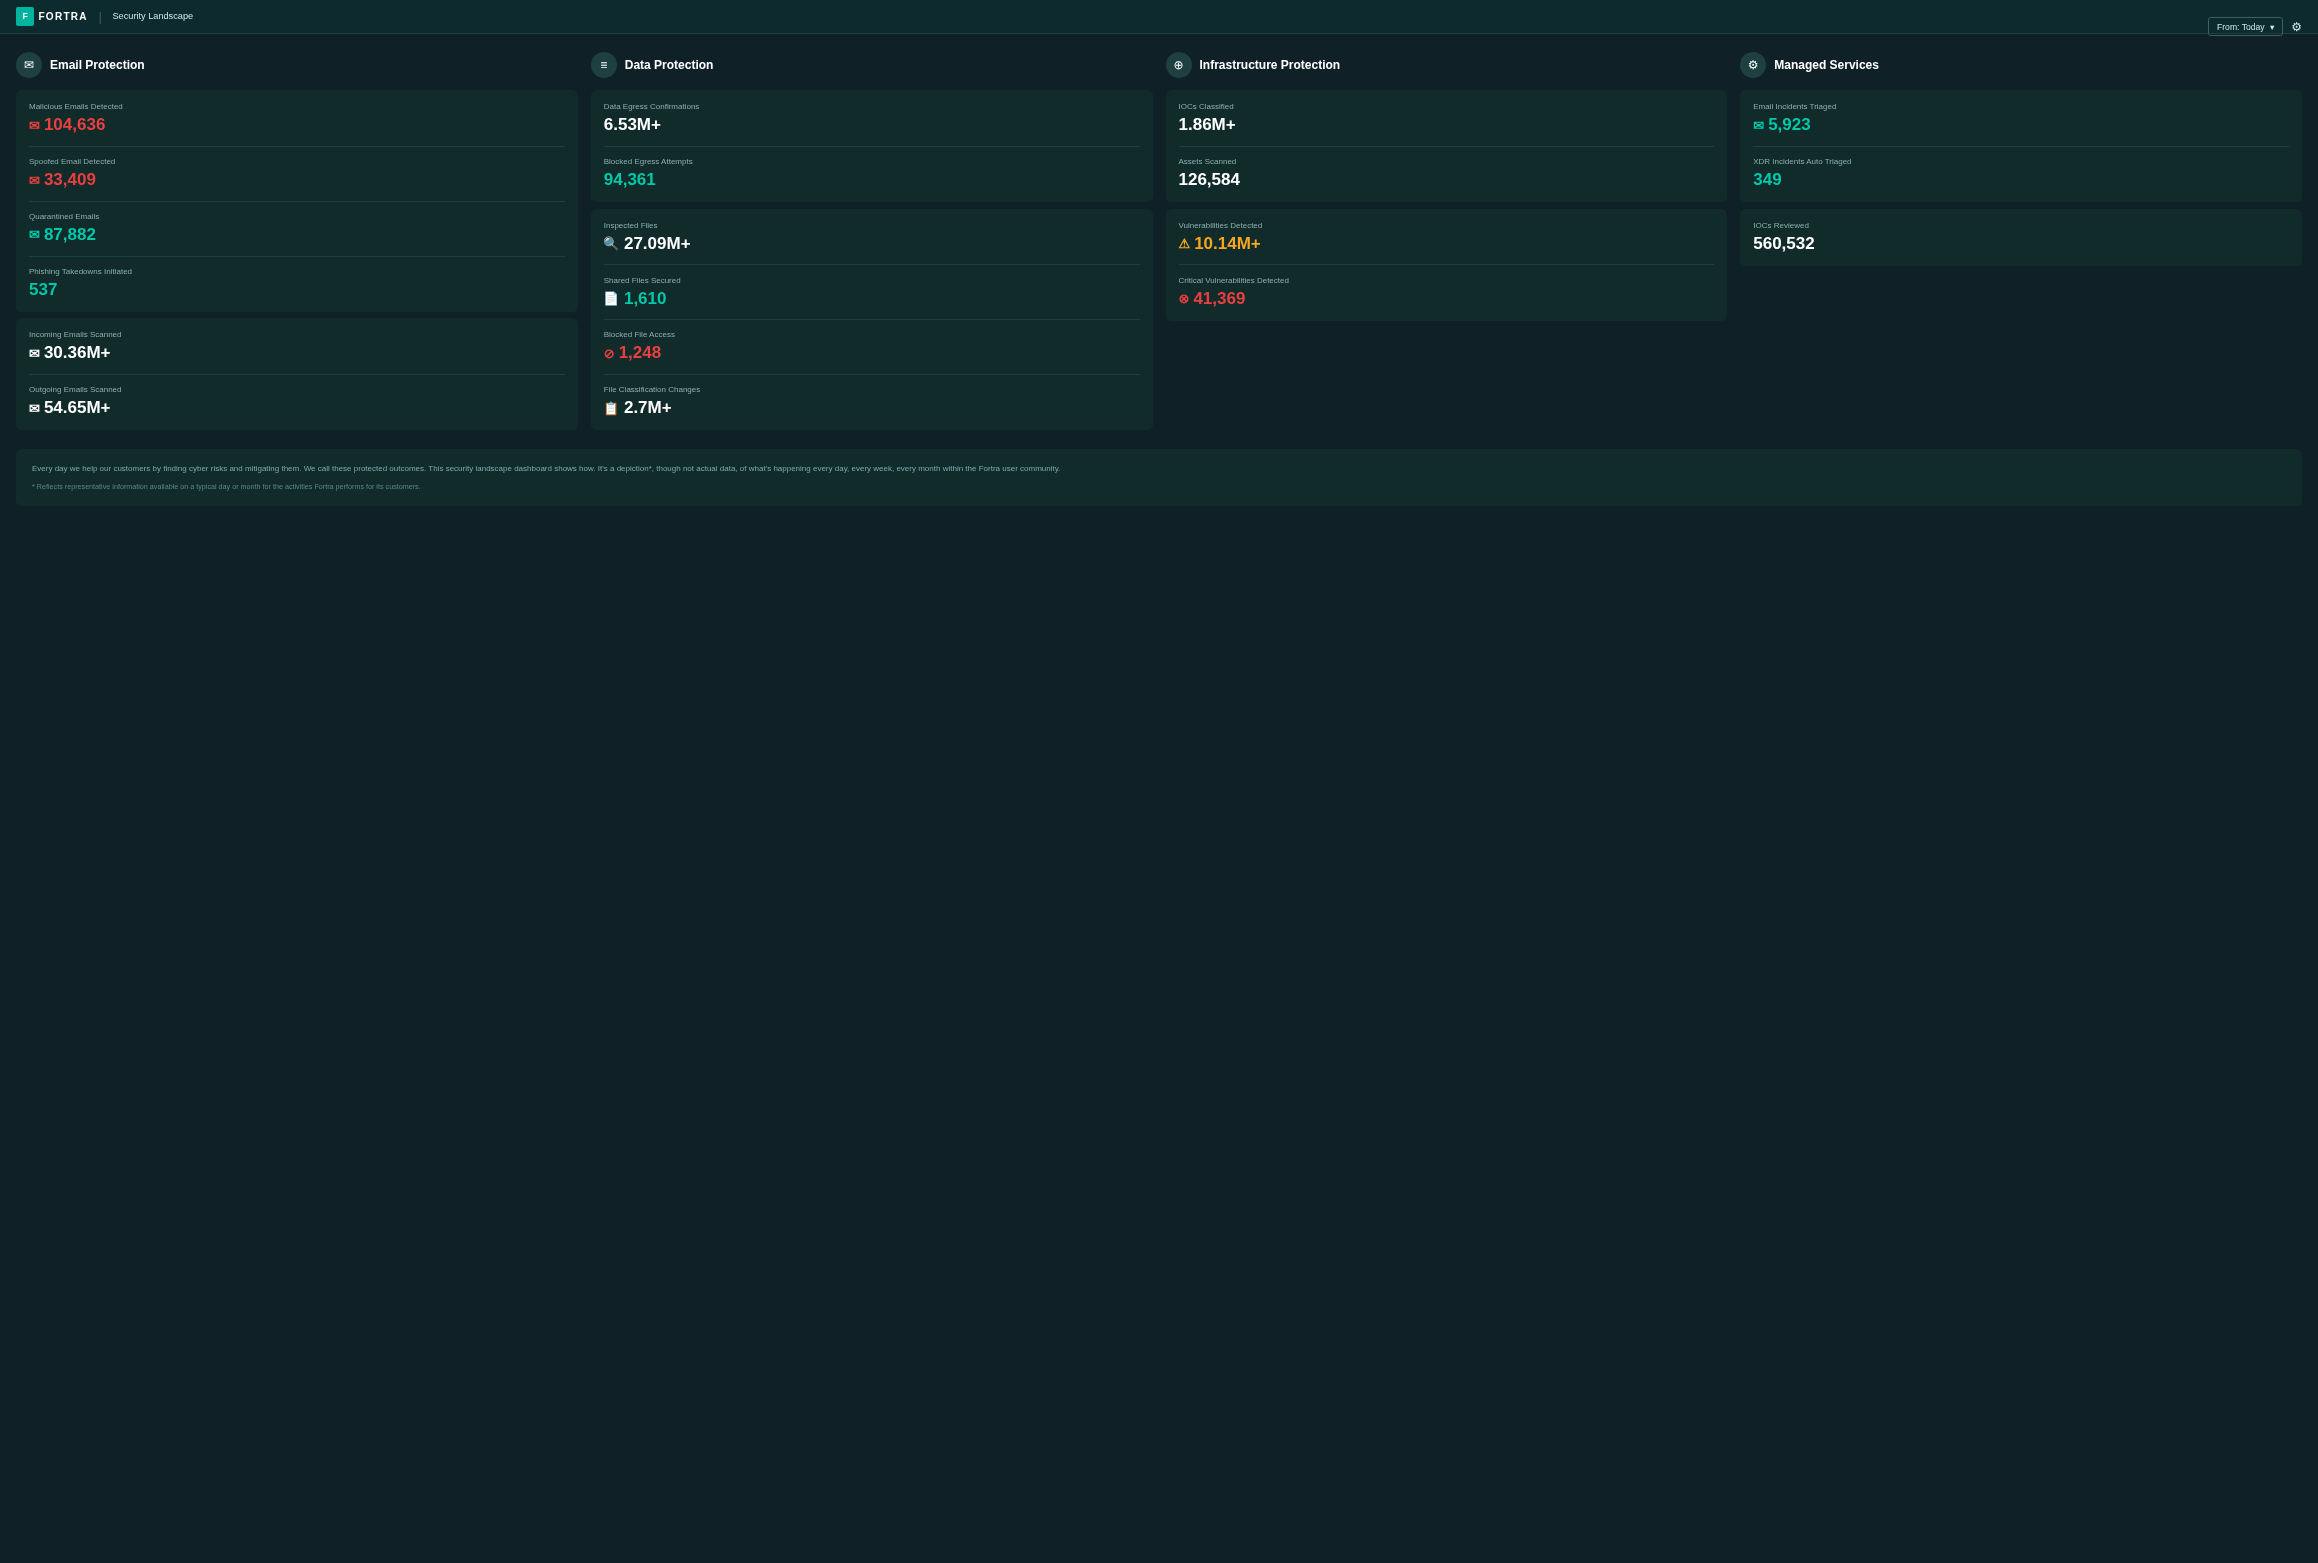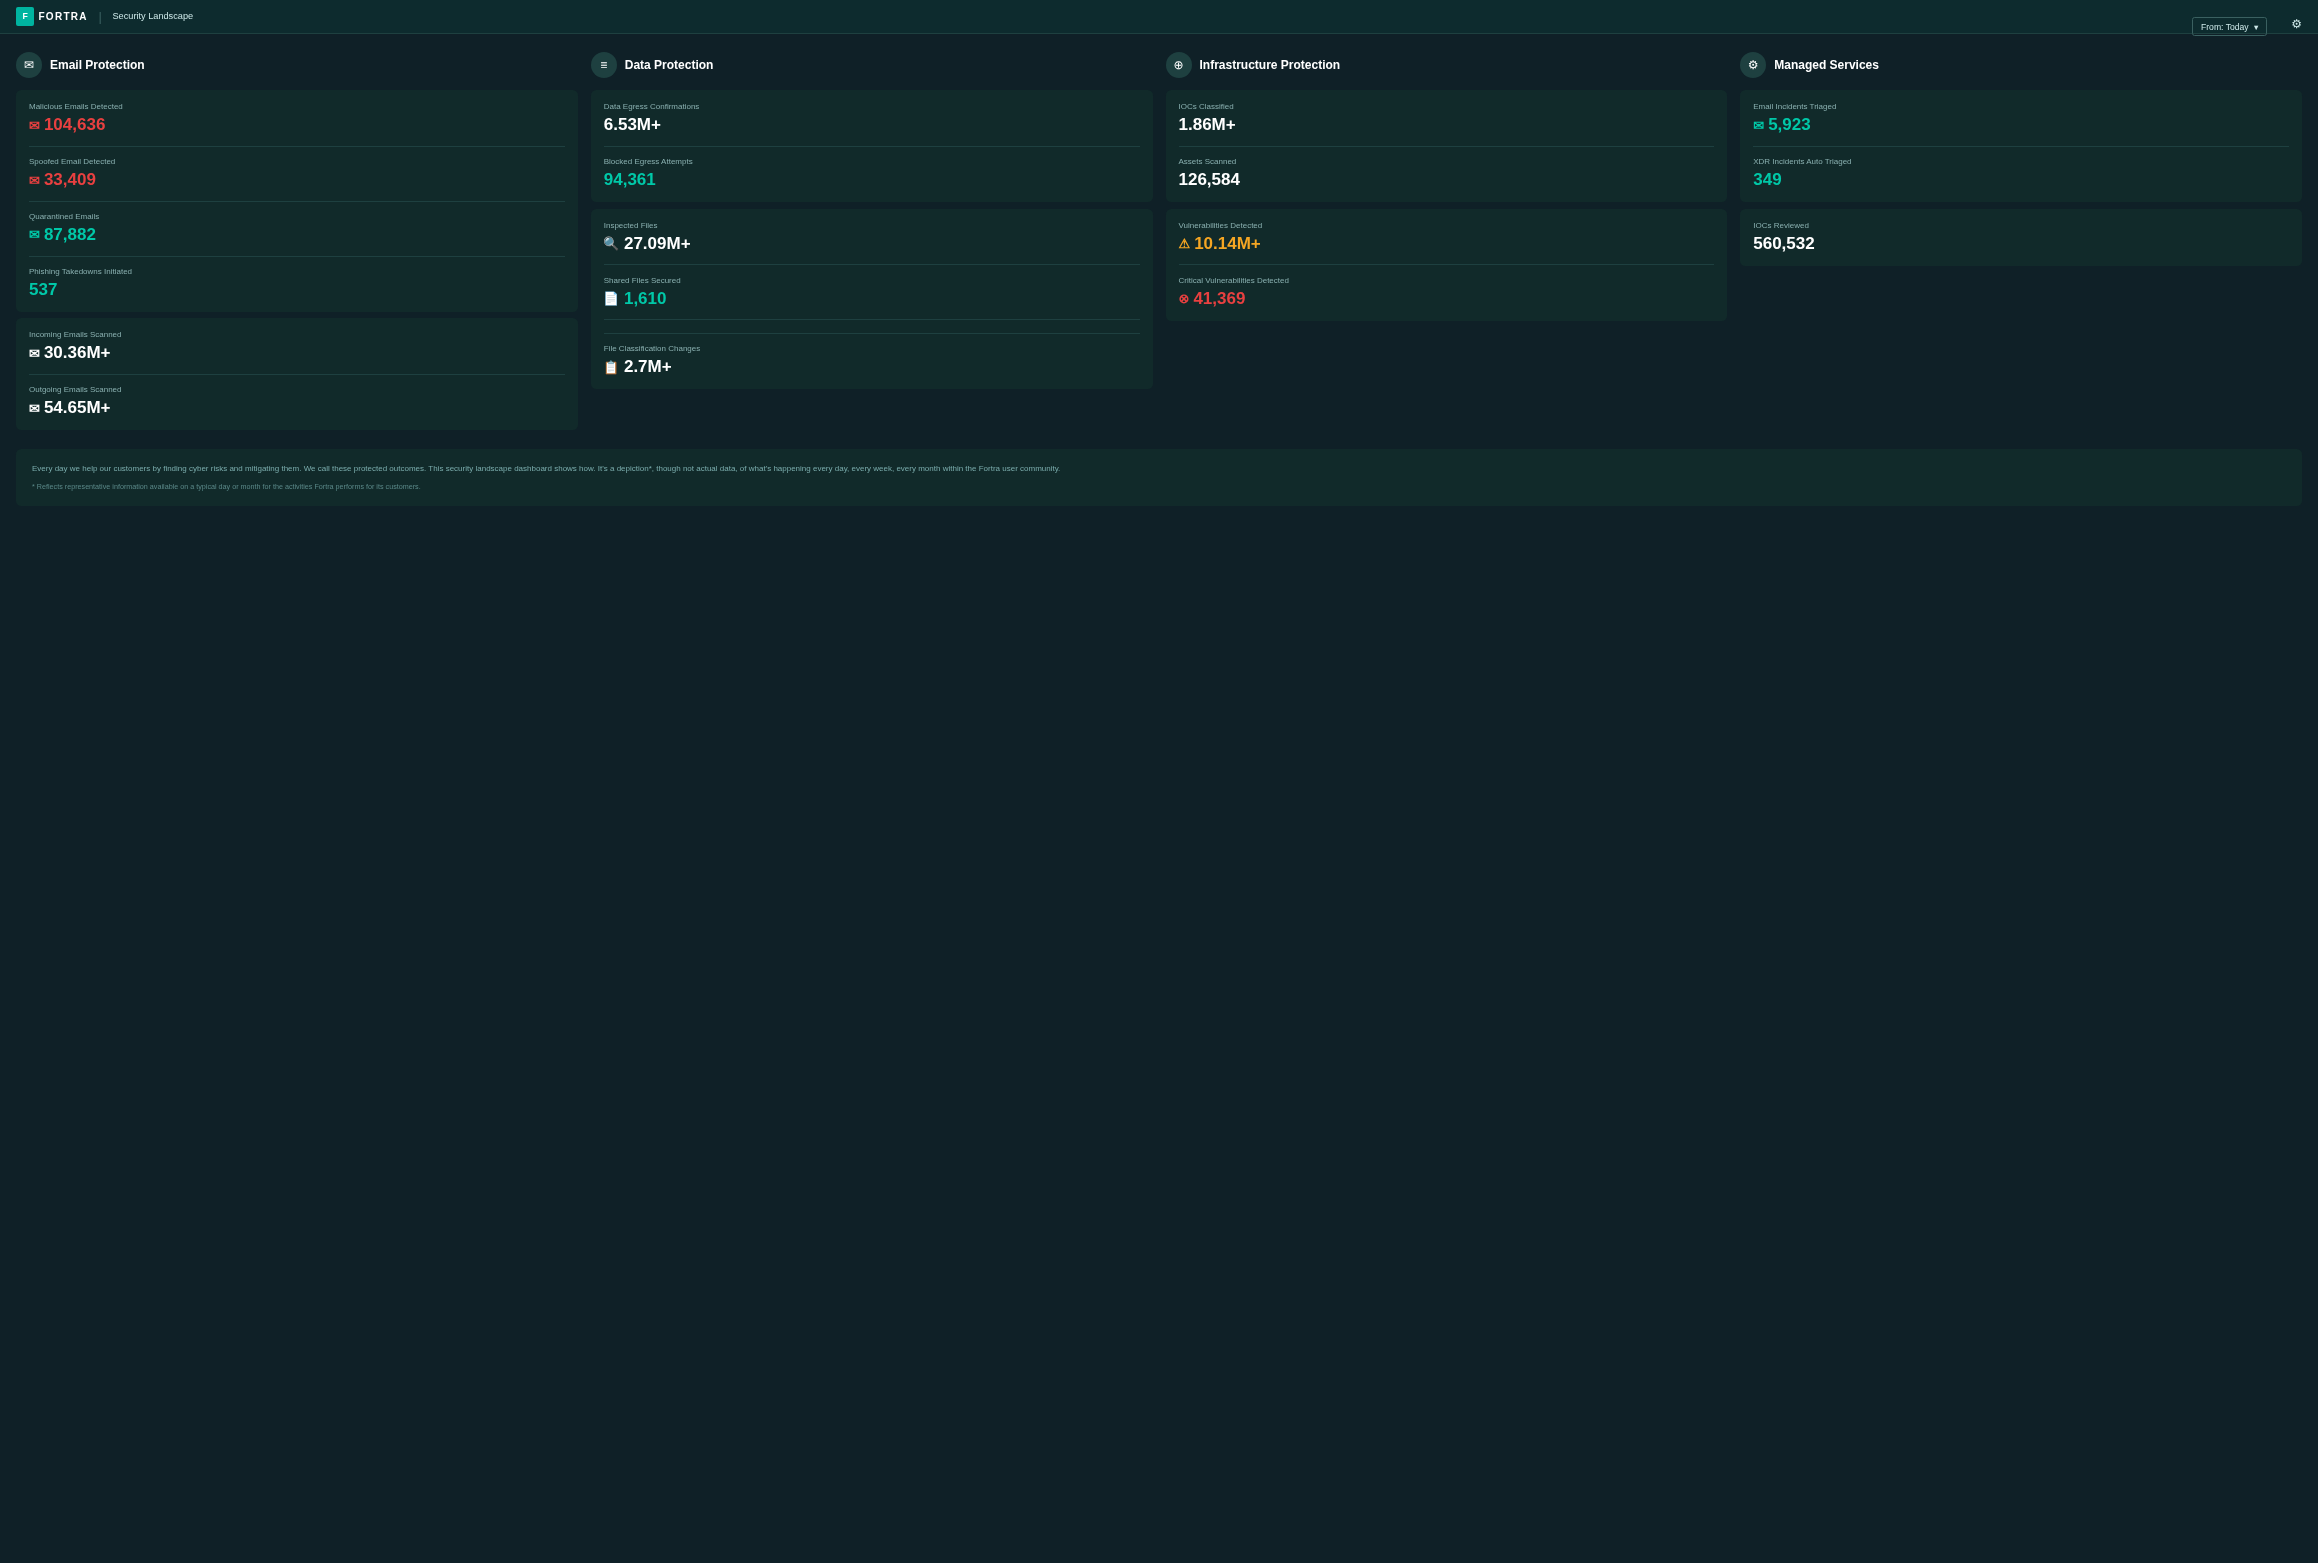--- a/index.html
+++ b/index.html
@@ -53,22 +53,22 @@
       font-size: 13px;
       margin: 0 2.6px;
     }
     .header-title {
       color: #cde8e8;
       font-size: 9.2px;
       font-weight: 400;
     }
     .header-right {
       display: flex;
-      align-items: flex-start;
-      gap: 24px;
+      align-items: center;
+      gap: 8px;
       margin-top: 20px;
     }
     .date-picker {
       background: transparent;
       border: 0.7px solid #3a6060;
       color: #cde8e8;
       padding: 3.3px 8px;
       border-radius: 2.6px;
       font-size: 8.6px;
       display: flex;
@@ -309,20 +309,27 @@
             </div>
             <div class="divider"></div>
             <div class="metric">
               <span class="metric-label">Shared Files Secured</span>
               <div class="metric-value teal">
                 <span class="val-icon">📄</span>
                 <span>1,610</span>
               </div>
             </div>
             <div class="divider"></div>
+            <div class="metric">
+              <span class="metric-label">Blocked File Access</span>
+              <div class="metric-value red">
+                <span class="val-icon">⊘</span>
+                <span>1,248</span>
+              </div>
+            </div>
             <div class="divider"></div>
             <div class="metric">
               <span class="metric-label">File Classification Changes</span>
               <div class="metric-value">
                 <span class="val-icon">📋</span>
                 <span>2.7M+</span>
               </div>
             </div>
           </div>
         </div>

